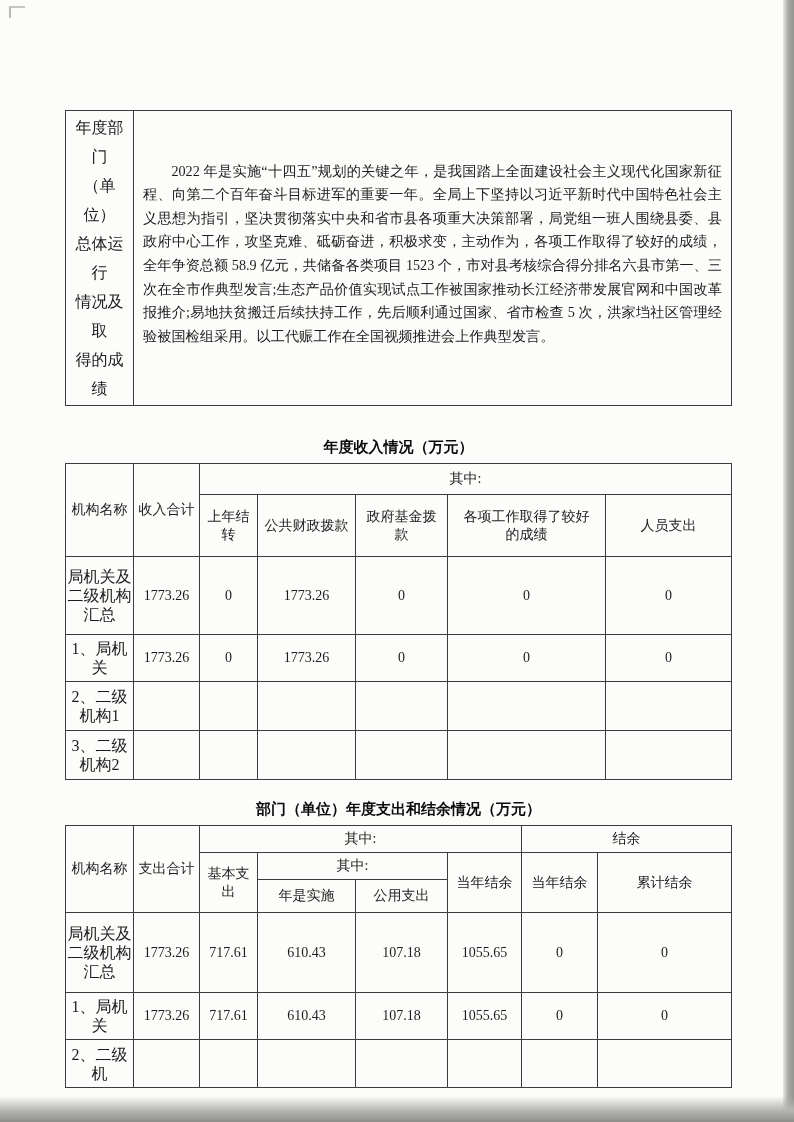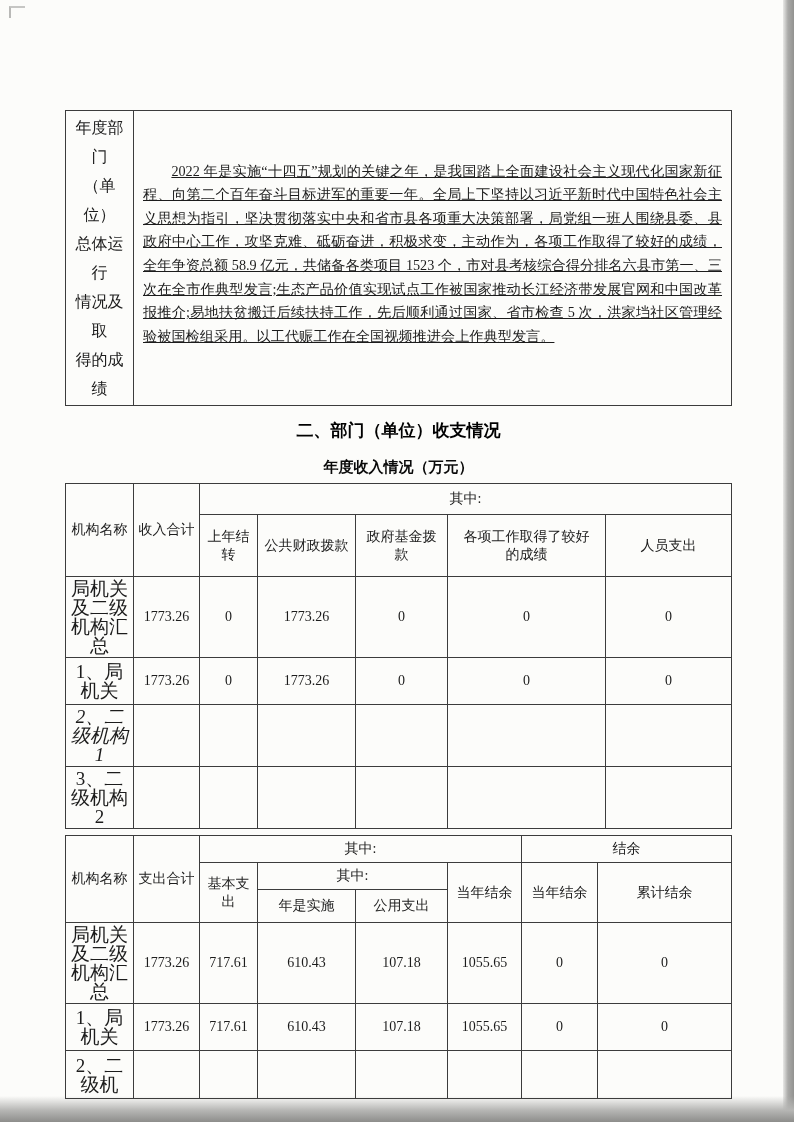--- a/index.html
+++ b/index.html
@@ -34,49 +34,49 @@
   td {
     border:1px solid #3c3c3c;
     text-align:center; vertical-align:middle;
     font-size:14px; padding:2px; overflow:hidden;
     word-break:break-all;
   }
 
   
   .overview .lbl { width:68px; }
   .overview .lbl div { line-height:29px; font-size:16px; }
-  .overview .para-cell { text-align:left; padding:1px 9px 9px 9px; height:210px;text-decoration:underline; }
+  .overview .para-cell { text-align:left; padding:1px 9px 9px 9px; height:210px; }
   .overview .para-cell p {
     font-size:14.2px; line-height:23.6px;
     text-indent:2em; text-align:justify; word-break:break-all;
   }
 
   .sec-title {
     margin-top:13px; text-align:center;
     font-family:"Liberation Sans","DejaVu Sans",sans-serif;
     font-weight:bold; font-size:17px; color:#000;
   }
   .sub-title {
     text-align:center;
     font-family:"Liberation Sans","DejaVu Sans",sans-serif;
     font-weight:bold; font-size:15px; color:#0a0a0a;
   }
-  .sub-income  { margin-top:16px; }
+  .sub-income  { margin-top:32px; }
   .sub-expense { margin-top:20px; }
   table.data { margin-top:6px; }
 
-  td.name { font-size:19px; padding:2px 1px; line-height:19px; }
+  td.name { font-size:16px; padding:2px 1px; line-height:19px; }
   td.pad8  { padding:2px 8px; }
   td.pad12 { padding:2px 12px; }
 
   .inc-h1 { height:31px; }
   .inc-h2 { height:62px; }
   .inc-r0 { height:78px; }
   .inc-r1 { height:47px; }
-  .inc-r2 { height:49px;font-style:italic; }
+  .inc-r2 { height:49px; }
   .inc-r3 { height:49px; }
 
   .exp-h1 { height:27px; }
   .exp-h2 { height:27px;margin-top:48px; }
   .exp-h3 { height:33px; }
   .exp-r0 { height:80px; }
   .exp-r1 { height:47px; }
   .exp-r2 { height:48px; }
 </style>
 </head>
@@ -103,21 +103,20 @@
           <div>情况及取</div>
           <div>得的成绩</div>
         </td>
         <td class="para-cell">
           <p>2022 年是实施“十四五”规划的关键之年，是我国踏上全面建设社会主义现代化国家新征程、向第二个百年奋斗目标进军的重要一年。全局上下坚持以习近平新时代中国特色社会主义思想为指引，坚决贯彻落实中央和省市县各项重大决策部署，局党组一班人围绕县委、县政府中心工作，攻坚克难、砥砺奋进，积极求变，主动作为，各项工作取得了较好的成绩，全年争资总额 58.9 亿元，共储备各类项目 1523 个，市对县考核综合得分排名六县市第一、三次在全市作典型发言;生态产品价值实现试点工作被国家推动长江经济带发展官网和中国改革报推介;易地扶贫搬迁后续扶持工作，先后顺利通过国家、省市检查 5 次，洪家垱社区管理经验被国检组采用。以工代赈工作在全国视频推进会上作典型发言。</p>
         </td>
       </tr>
     </tbody>
       </table>
 
-    <div class="sec-title">二、部门（单位）收支情况</div>
 
     <div class="sub-title sub-income">年度收入情况（万元）</div>
 
     <table class="data">
       <colgroup>
         <col style="width:68px">
           <col style="width:66px">
           <col style="width:58px">
         <col style="width:98px">
           <col style="width:92px">
@@ -169,20 +168,21 @@
         <td></td>
         <td></td>
         <td></td>
         <td></td>
         <td></td>
         <td></td>
       </tr>
     </tbody>
       </table>
 
+    <div class="sub-title sub-expense">部门（单位）年度支出和结余情况（万元）</div>
 
     <table class="data">
       <colgroup>
         <col style="width:68px">
           <col style="width:66px">
           <col style="width:58px">
         <col style="width:98px">
           <col style="width:92px">
           <col style="width:74px">
         <col style="width:76px">

